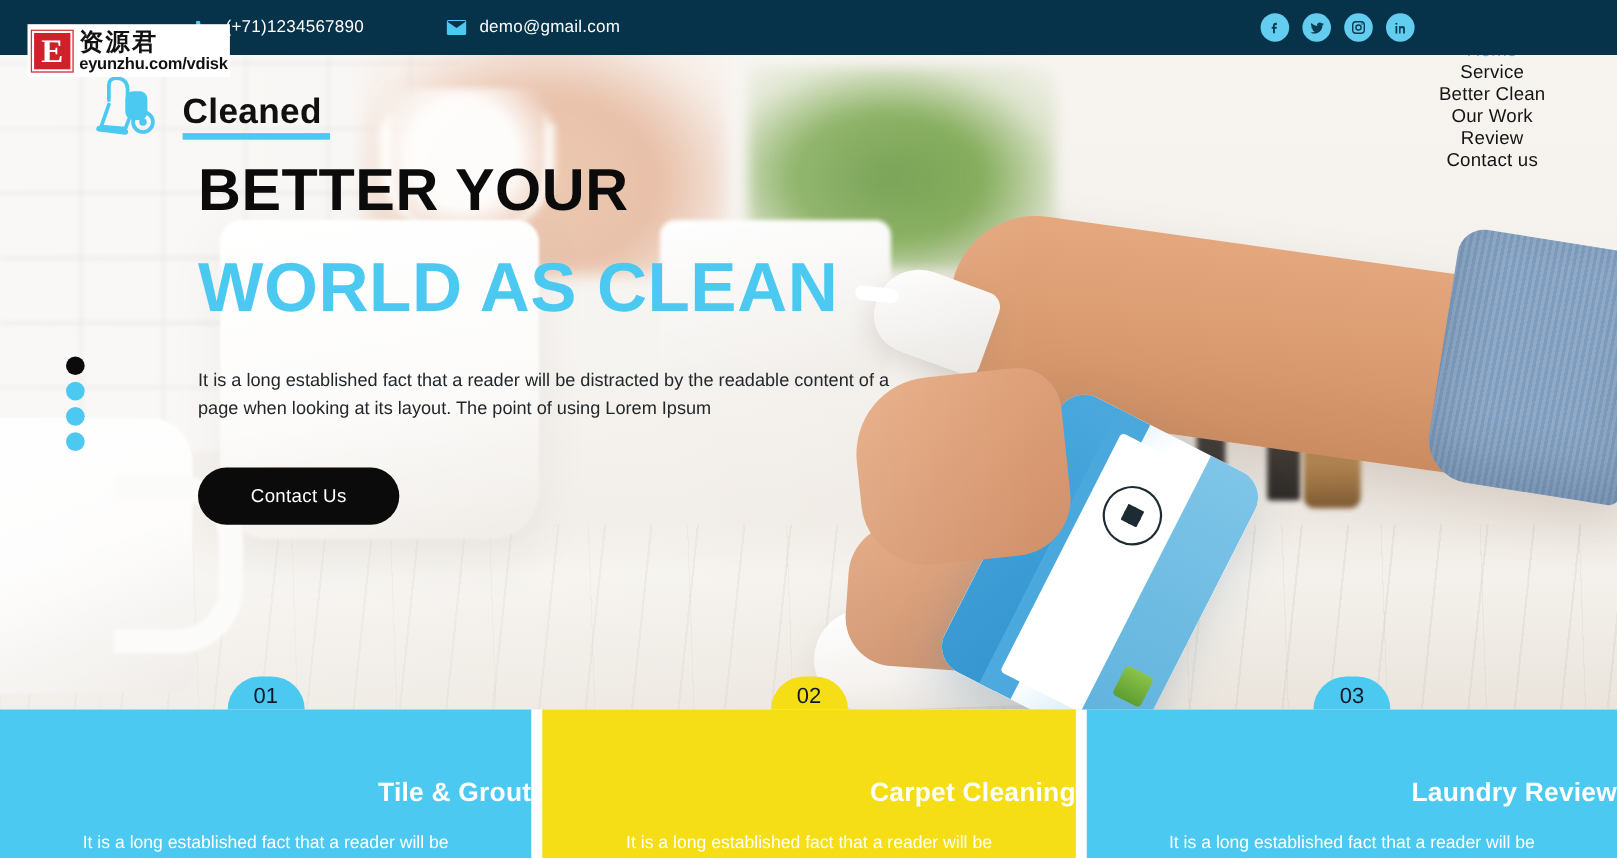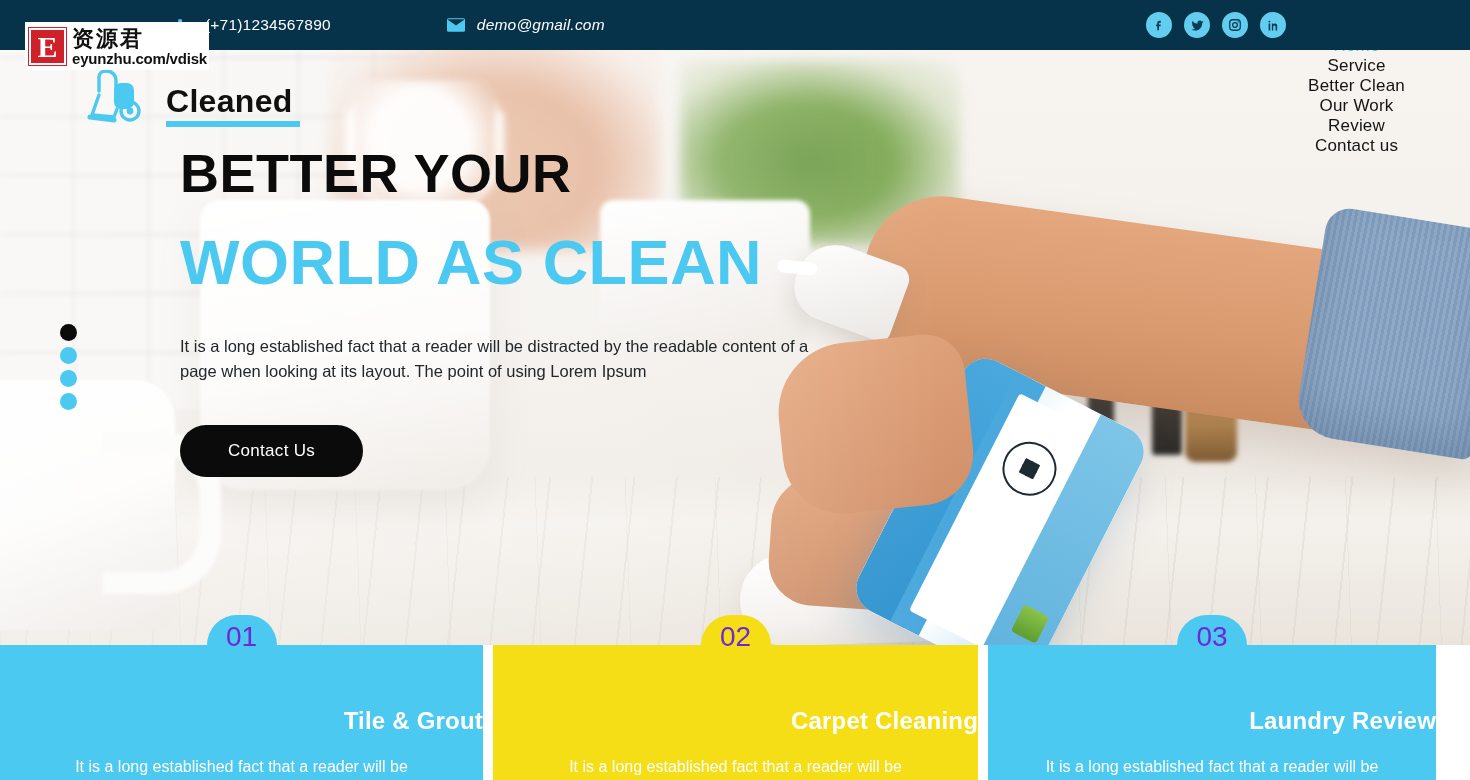--- a/index.html
+++ b/index.html
@@ -13,21 +13,21 @@
 
   
   .topbar {
     position:absolute; top:0; left:0; width:1470px; height:50px;
     background:#063349;
     display:flex; align-items:center;
     z-index:40;
   }
   .topbar-left { display:flex; align-items:center; gap:0; padding-left:175px; }
   .contact-item { display:flex; align-items:center; color:#ffffff; font-size:15.5px; letter-spacing:.2px; }
-  .contact-item + .contact-item { margin-left:116px;font-style:italic; }
+  .contact-item + .contact-item { margin-left:75px; }
   .ci-icon {
     width:19px; height:19px; margin-right:11px;
     display:flex; align-items:center; justify-content:center;
     color:#4cc9f0; flex:0 0 auto;
   }
   .ci-icon svg { display:block; }
   .topbar-right { margin-left:auto; display:flex; align-items:center; gap:12px; padding-right:184px; }
   .soc {
     width:26px; height:26px; border-radius:50%;
     background:#63cdf0;
@@ -303,35 +303,35 @@
     position:absolute; left:0; top:645px; width:1470px; height:135px;
     z-index:30;
   }
   .card { position:absolute; top:0; height:135px; }
   .card .badge {
     position:absolute; left:50%; top:-30px; transform:translateX(-50%);
     width:70px; height:30px; border-radius:35px 35px 0 0;
   }
   .card .num {
     position:absolute; left:50%; top:-22px; transform:translateX(-50%);
-    color:#6d28d9; font-size:28px; z-index:2; line-height:1;
+    color:#0f172a; font-size:20px; z-index:2; line-height:1;
   }
   .card .ctitle {
     position:absolute; left:0; right:0; top:62px; text-align:right;
     color:#ffffff; font-size:24px; font-weight:bold; letter-spacing:.2px;
   }
   .card .cdesc {
     position:absolute; left:0; right:0; top:110px; text-align:center;
     color:#ffffff; font-size:16px; line-height:1.5; padding:0 34px;
   }
   .c1 { left:0;    width:483px; background:#4cc9f0; }
   .c1 .badge { background:#4cc9f0; }
   .c2 { left:493px; width:485px; background:#f6de16;padding-left:45px; }
   .c2 .badge { background:#f6de16; }
-  .c3 { left:988px; width:448px; background:#4cc9f0; }
+  .c3 { left:988px; width:482px; background:#4cc9f0; }
   .c3 .badge { background:#4cc9f0; }
 </style>
 </head>
 <body>
 
 <div class="hero">
   <div class="hero-bg">
     <div class="bg-wall"></div>
     <div class="bg-tiles"></div>
     <div class="bg-counter"></div>

